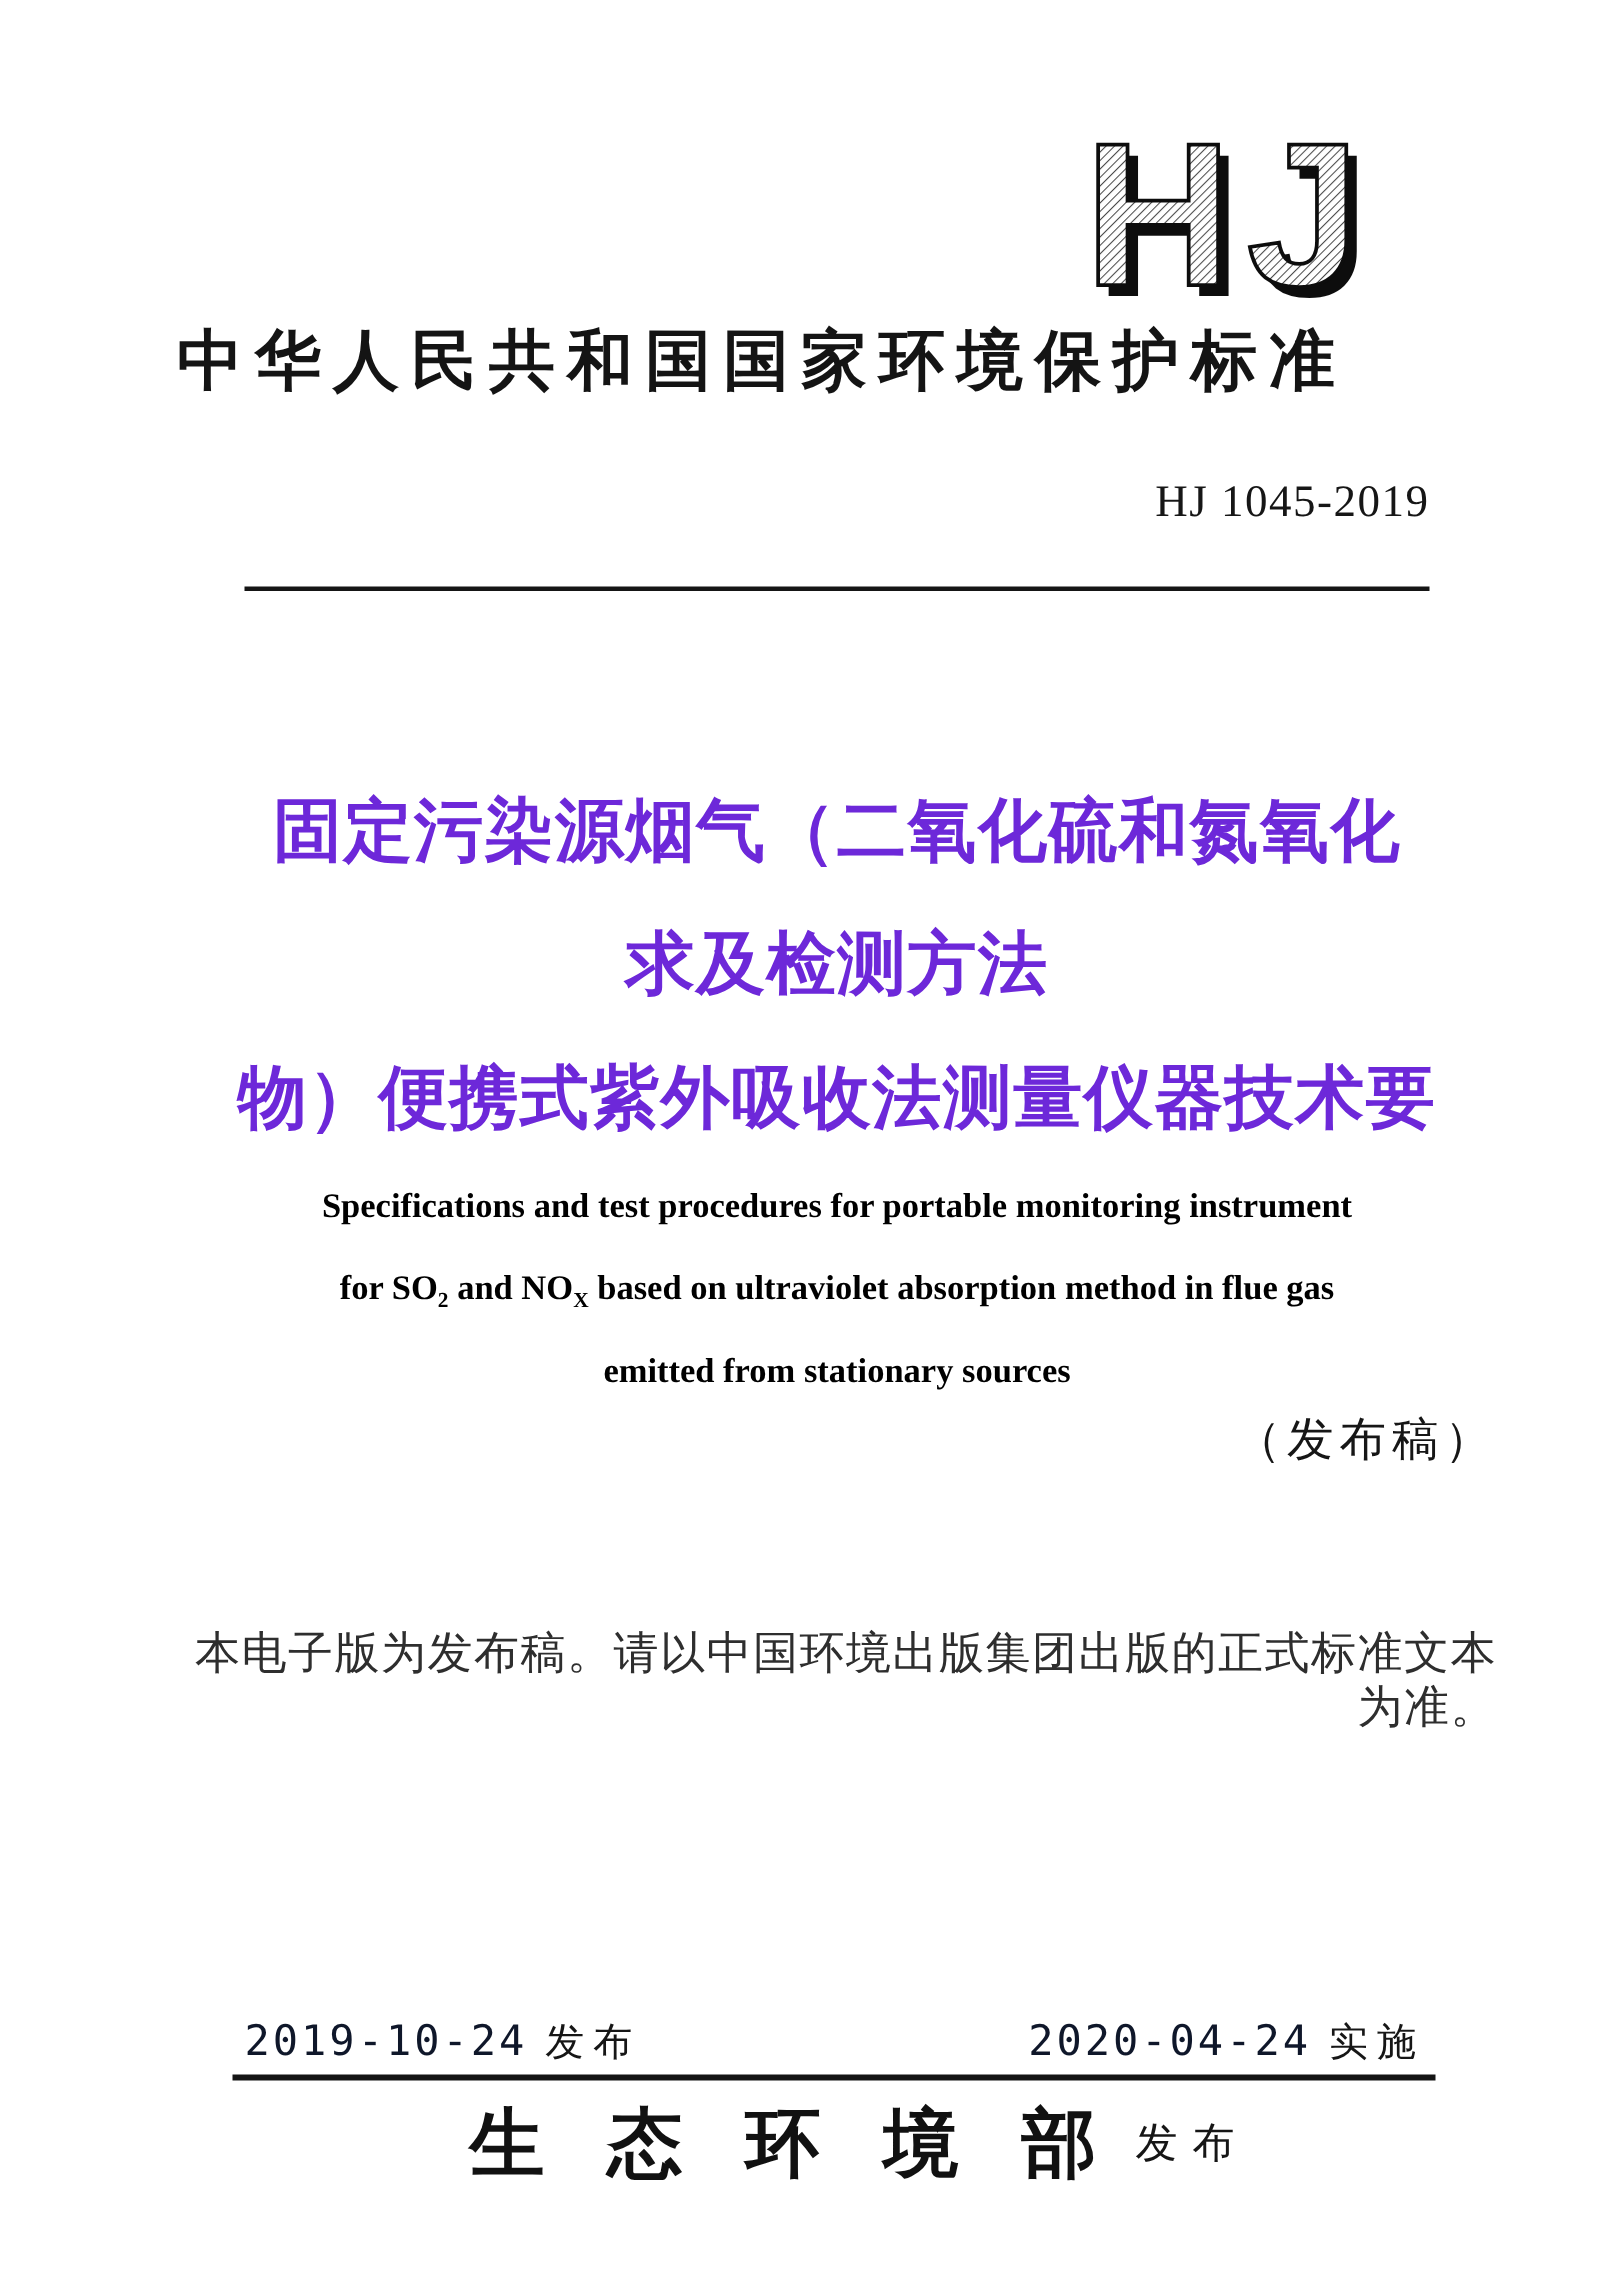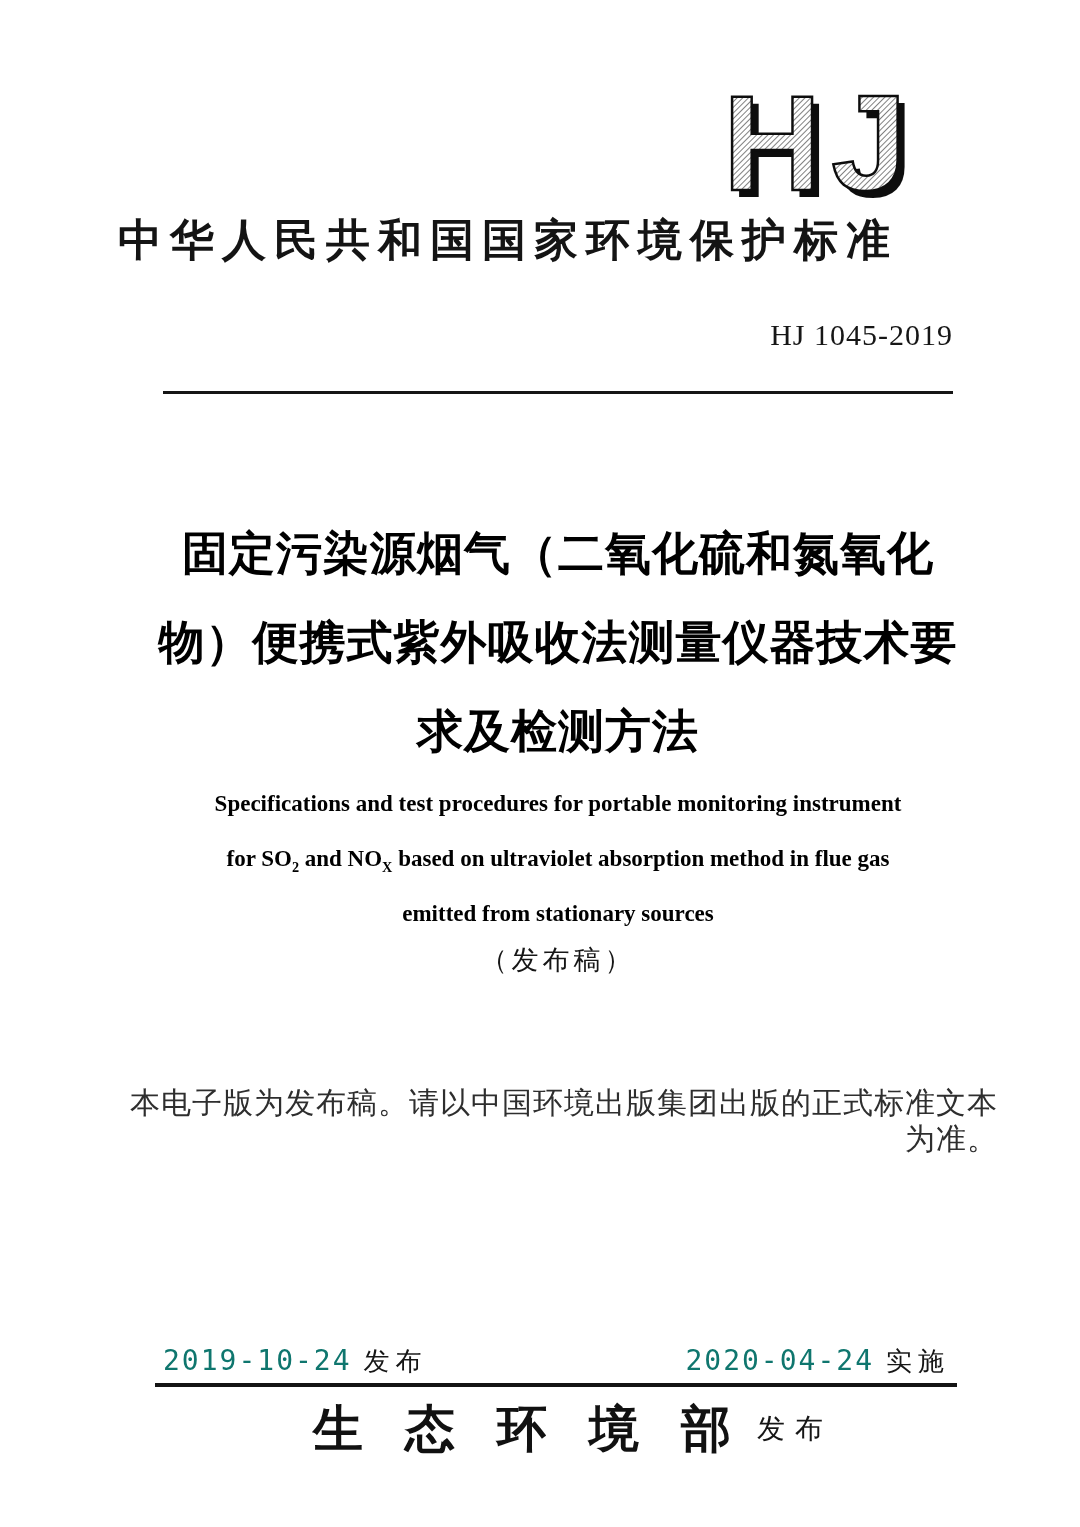--- a/index.html
+++ b/index.html
@@ -46,39 +46,39 @@
   }
 
   .rule-top { left: 163px; top: 391px; width: 790px; height: 3px; background: #151515; }
 
   .title-zh {
     left: 118px; top: 509px; width: 880px;
     text-align: center;
     font-family: "Liberation Sans", "DejaVu Sans", sans-serif;
     font-weight: 700; font-size: 46px; line-height: 89px;
     letter-spacing: 1px;
-    color: #000000;
+    color: #6d28d9;
     white-space: nowrap;
   }
 
   .title-en {
     left: 78px; top: 776px; width: 960px;
     text-align: center;
     font-family: "Liberation Serif", "DejaVu Serif", serif;
     font-weight: 700; font-size: 23px; line-height: 55px;
     color: #000000;
   }
   .title-en .en-line { white-space: nowrap; }
   .title-en sub { font-size: 0.62em; line-height: 0; }
 
   .draft-label {
     left: 118px; top: 940px; width: 880px;
-    text-align: center;
+    text-align: right;
     font-family: "Liberation Sans", "DejaVu Sans", sans-serif;
-    font-weight: 400; font-size: 27px; line-height: 40px;
+    font-weight: 400; font-size: 31px; line-height: 40px;
     letter-spacing: 4px;
     color: #161616;
   }
 
   .notice {
     left: 118px; top: 1085px; width: 880px;
     text-align: right;
     font-family: "Liberation Serif", "DejaVu Serif", serif;
     font-weight: 400; font-size: 30px; line-height: 36px;
     letter-spacing: 1px;
@@ -86,21 +86,21 @@
   }
 
   .dates-row {
     left: 163px; top: 1344px; width: 787px;
     display: flex; justify-content: space-between; align-items: baseline;
   }
   .date-group { display: flex; align-items: baseline; white-space: nowrap; }
   .date-value {
     font-family: "DejaVu Sans Mono", "Liberation Mono", monospace;
     font-weight: 400; font-size: 28px; letter-spacing: 2px;
-    color: #0f766e;
+    color: #0f172a;
     text-align: center;
   }
   .date-label {
     font-family: "Liberation Sans", "DejaVu Sans", sans-serif;
     font-weight: 400; font-size: 26px; letter-spacing: 6px;
     margin-left: 12px;
     color: #161616;
   }
 
   .rule-bottom { left: 155px; top: 1383px; width: 802px; height: 4px; background: #141414; }
@@ -141,22 +141,22 @@
 </svg>
 
 <div class="abs org-heading">中华人民共和国国家环境保护标准</div>
 
 <div class="abs std-number">HJ 1045-2019</div>
 
 <div class="abs rule-top"></div>
 
 <div class="abs title-zh">
   <div>固定污染源烟气（二氧化硫和氮氧化</div>
+  <div>求及检测方法</div>
   <div>物）便携式紫外吸收法测量仪器技术要</div>
-  <div>求及检测方法</div>
 </div>
 
 <div class="abs title-en">
   <div class="en-line">Specifications and test procedures for portable monitoring instrument</div>
   <div class="en-line"><span>for SO</span><sub>2</sub><span> and NO</span><sub>X</sub><span> based on ultraviolet absorption method in flue gas</span></div>
   <div class="en-line">emitted from stationary sources</div>
 </div>
 
 <div class="abs draft-label">（发布稿）</div>
 

